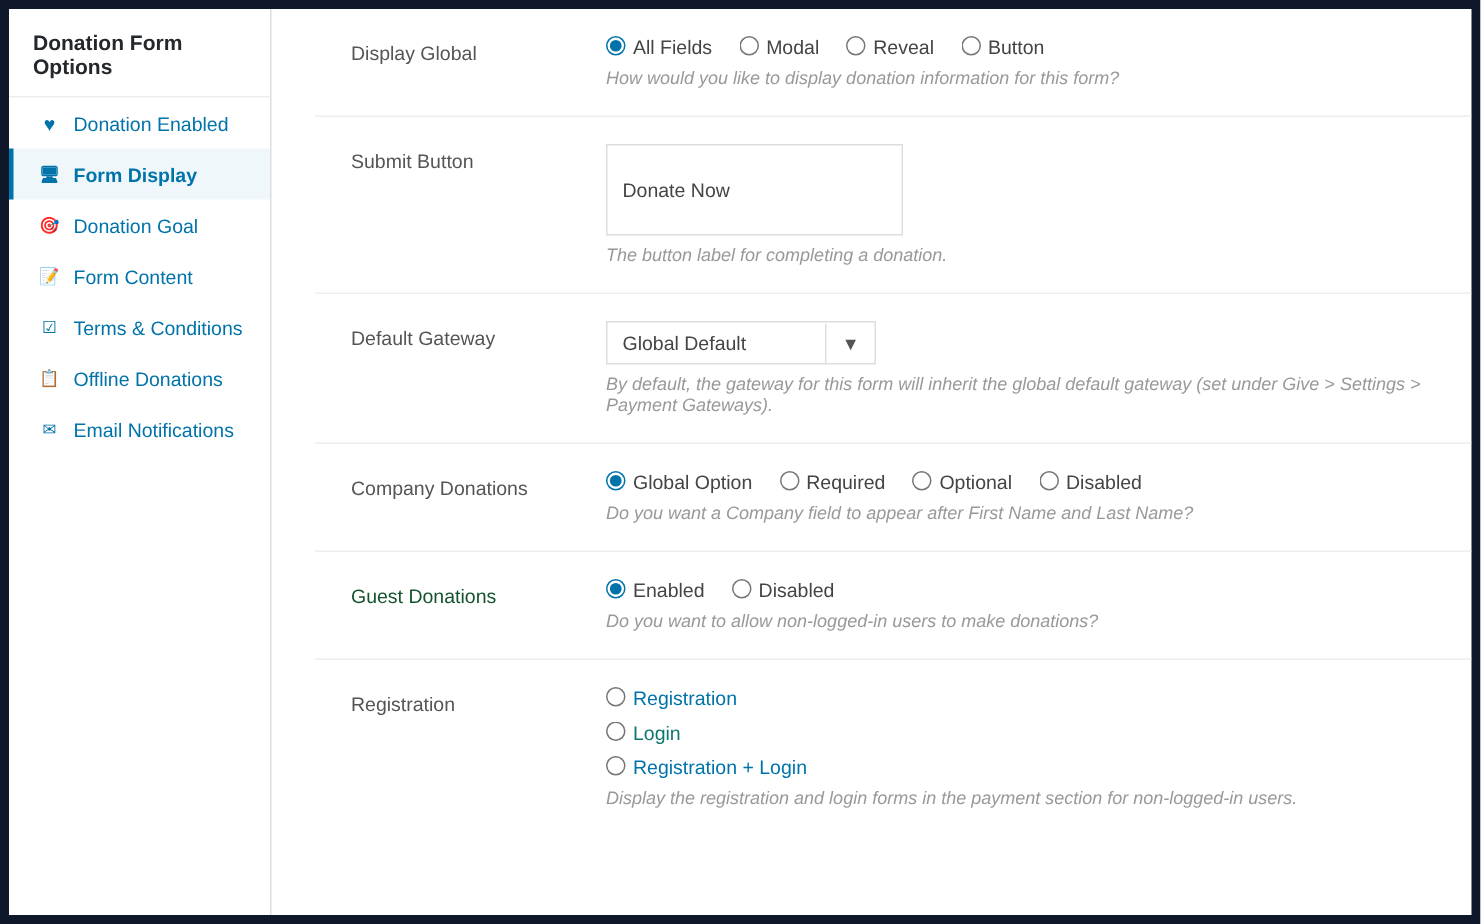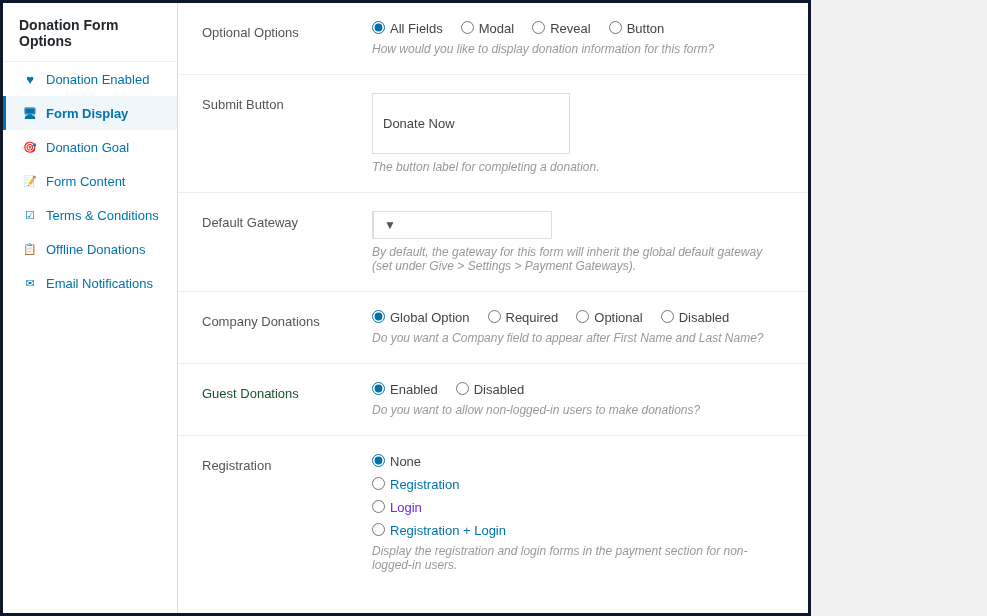--- a/index.html
+++ b/index.html
@@ -1,17 +1,17 @@
 <!DOCTYPE html>
 <html><head>
   <meta charset="utf-8">
   <style>
     * { box-sizing: border-box; margin: 0; padding: 0; }
     body { font-family: -apple-system, BlinkMacSystemFont, "Segoe UI", Arial, sans-serif; font-size: 13px; background: #f1f1f1; color: #444; }
-    .container { display: flex; width: 811px; min-height: 616px; background: #fff; border: 3px solid #0f172a; }
+    .container { display: flex; width: 987px; min-height: 616px; background: #fff; border: 6px solid #0f172a; gap: 29px; }
     
     .sidebar { width: 175px; background: #fff; border-right: 1px solid #ddd; padding: 0; flex-shrink: 0; }
     .sidebar-title { font-size: 14px; font-weight: 700; color: #23282d; padding: 14px 16px 12px 16px; border-bottom: 1px solid #eee; }
     .sidebar-item { display: flex; align-items: center; padding: 9px 16px; cursor: pointer; color: #0073aa; font-size: 13px; gap: 8px; border-left: 3px solid transparent; }
     .sidebar-item.active { background: #f0f7fb; border-left: 3px solid #0073aa; font-weight: 600; }
     .sidebar-item .icon { width: 16px; height: 16px; display: flex; align-items: center; justify-content: center; flex-shrink: 0; }
     
     .main { flex: 1; padding: 0; overflow-y: auto; }
     .form-row { display: flex; align-items: flex-start; padding: 18px 24px; border-bottom: 1px solid #eee; }
     .form-row:last-child { border-bottom: none; }
@@ -70,21 +70,21 @@
     </div>
     <div class="sidebar-item">
       <span class="icon" style="font-size:11px;">✉</span>
       <span>Email Notifications</span>
     </div>
   </div>
 
   <div class="main">
 
     <div class="form-row">
-      <div class="form-label">Optional Options</div>
+      <div class="form-label">Display Global</div>
       <div class="form-content">
         <div class="radio-group">
           <label class="radio-item">
             <input type="radio" name="display-options" value="all-fields" checked="" style="">
             <label>All Fields</label>
           </label>
           <label class="radio-item">
             <input type="radio" name="display-options" value="modal" style="">
             <label>Modal</label>
           </label>
@@ -106,20 +106,23 @@
       <div class="form-content">
         <input type="text" class="text-input" value="Donate Now" style="">
         <div class="form-hint">The button label for completing a donation.</div>
       </div>
     </div>
 
     <div class="form-row">
       <div class="form-label">Default Gateway</div>
       <div class="form-content">
         <div class="select-wrap">
+          <select>
+            <option value="global-default">Global Default</option>
+          </select>
           <span class="chevron">▼</span>
         </div>
         <div class="form-hint">By default, the gateway for this form will inherit the global default gateway (set under Give &gt; Settings &gt; Payment Gateways).</div>
       </div>
     </div>
 
     <div class="form-row">
       <div class="form-label">Company Donations</div>
       <div class="form-content">
         <div class="radio-group">
@@ -159,30 +162,26 @@
         </div>
         <div class="form-hint">Do you want to allow non-logged-in users to make donations?</div>
       </div>
     </div>
 
     <div class="form-row">
       <div class="form-label">Registration</div>
       <div class="form-content">
         <div class="radio-group-vertical">
           <label class="radio-item">
-            <input type="radio" name="registration" value="none" checked="" style="">
-            <label>None</label>
-          </label>
-          <label class="radio-item">
             <input type="radio" name="registration" value="registration" style="">
             <label style="color:#0073aa;">Registration</label>
           </label>
           <label class="radio-item">
             <input type="radio" name="registration" value="login" style="">
-            <label style="color:#6d28d9;">Login</label>
+            <label style="color:#0f766e;">Login</label>
           </label>
           <label class="radio-item">
             <input type="radio" name="registration" value="registration-login" style="">
             <label style="color:#0073aa;">Registration + Login</label>
           </label>
         </div>
         <div class="form-hint">Display the registration and login forms in the payment section for non-logged-in users.</div>
       </div>
     </div>
 

